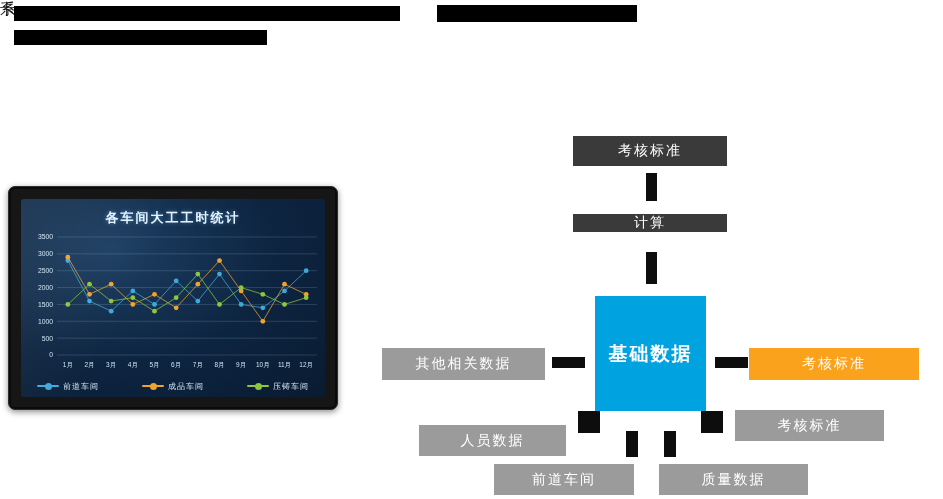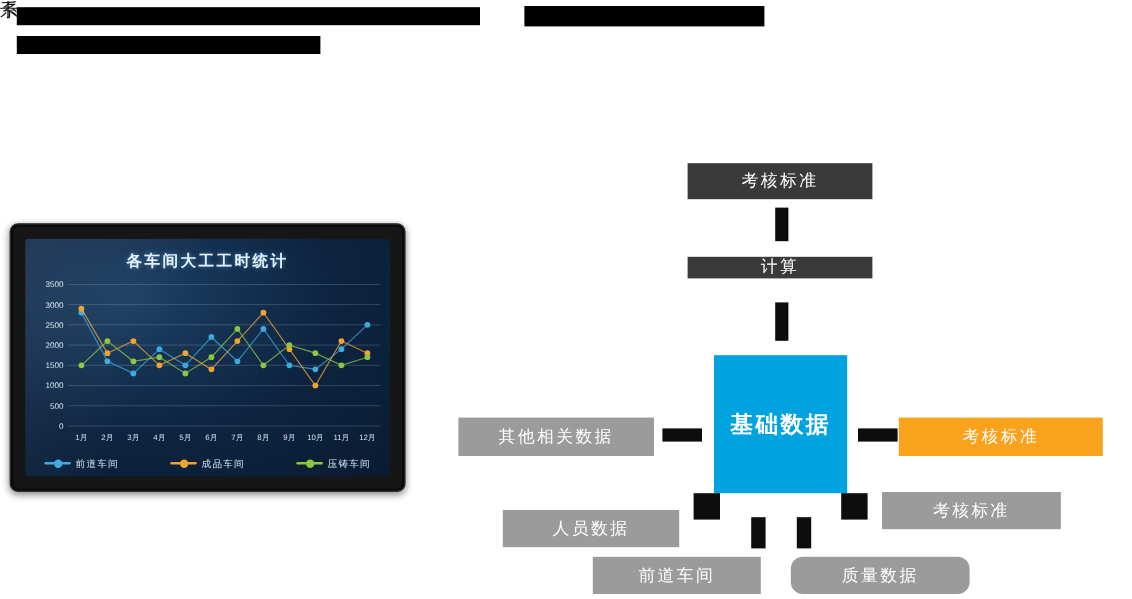--- a/index.html
+++ b/index.html
@@ -86,21 +86,21 @@
   .base{background:var(--base-box);font-size:19px;font-weight:bold;text-align:center;}
 
   .perf{left:573px;top:136px;width:154px;height:30px;}
   .calc{left:573px;top:214px;width:154px;height:18px;}
   .basebox{left:595px;top:296px;width:111px;height:115px;}
   .other{left:382px;top:348px;width:163px;height:32px;}
   .standard{left:749px;top:348px;width:170px;height:32px;}
   .people{left:419px;top:410px;width:147px;height:31px;margin-top:15px;}
   .device{left:735px;top:410px;width:149px;height:31px;}
   .workorder{left:494px;top:464px;width:140px;height:31px;}
-  .quality{left:659px;top:464px;width:149px;height:31px;border-radius:10px;}
+  .quality{left:659px;top:464px;width:149px;height:31px;}
 
   .conn{position:absolute;background:var(--connector);}
   .c1{left:646px;top:173px;width:11px;height:28px;}
   .c2{left:646px;top:252px;width:11px;height:32px;}
   .cl{left:552px;top:357px;width:33px;height:11px;}
   .cr{left:715px;top:357px;width:33px;height:11px;}
   .sbl{left:578px;top:411px;width:22px;height:22px;}
   .sbr{left:701px;top:411px;width:22px;height:22px;}
   .cb1{left:626px;top:431px;width:12px;height:26px;}
   .cb2{left:664px;top:431px;width:12px;height:26px;}

